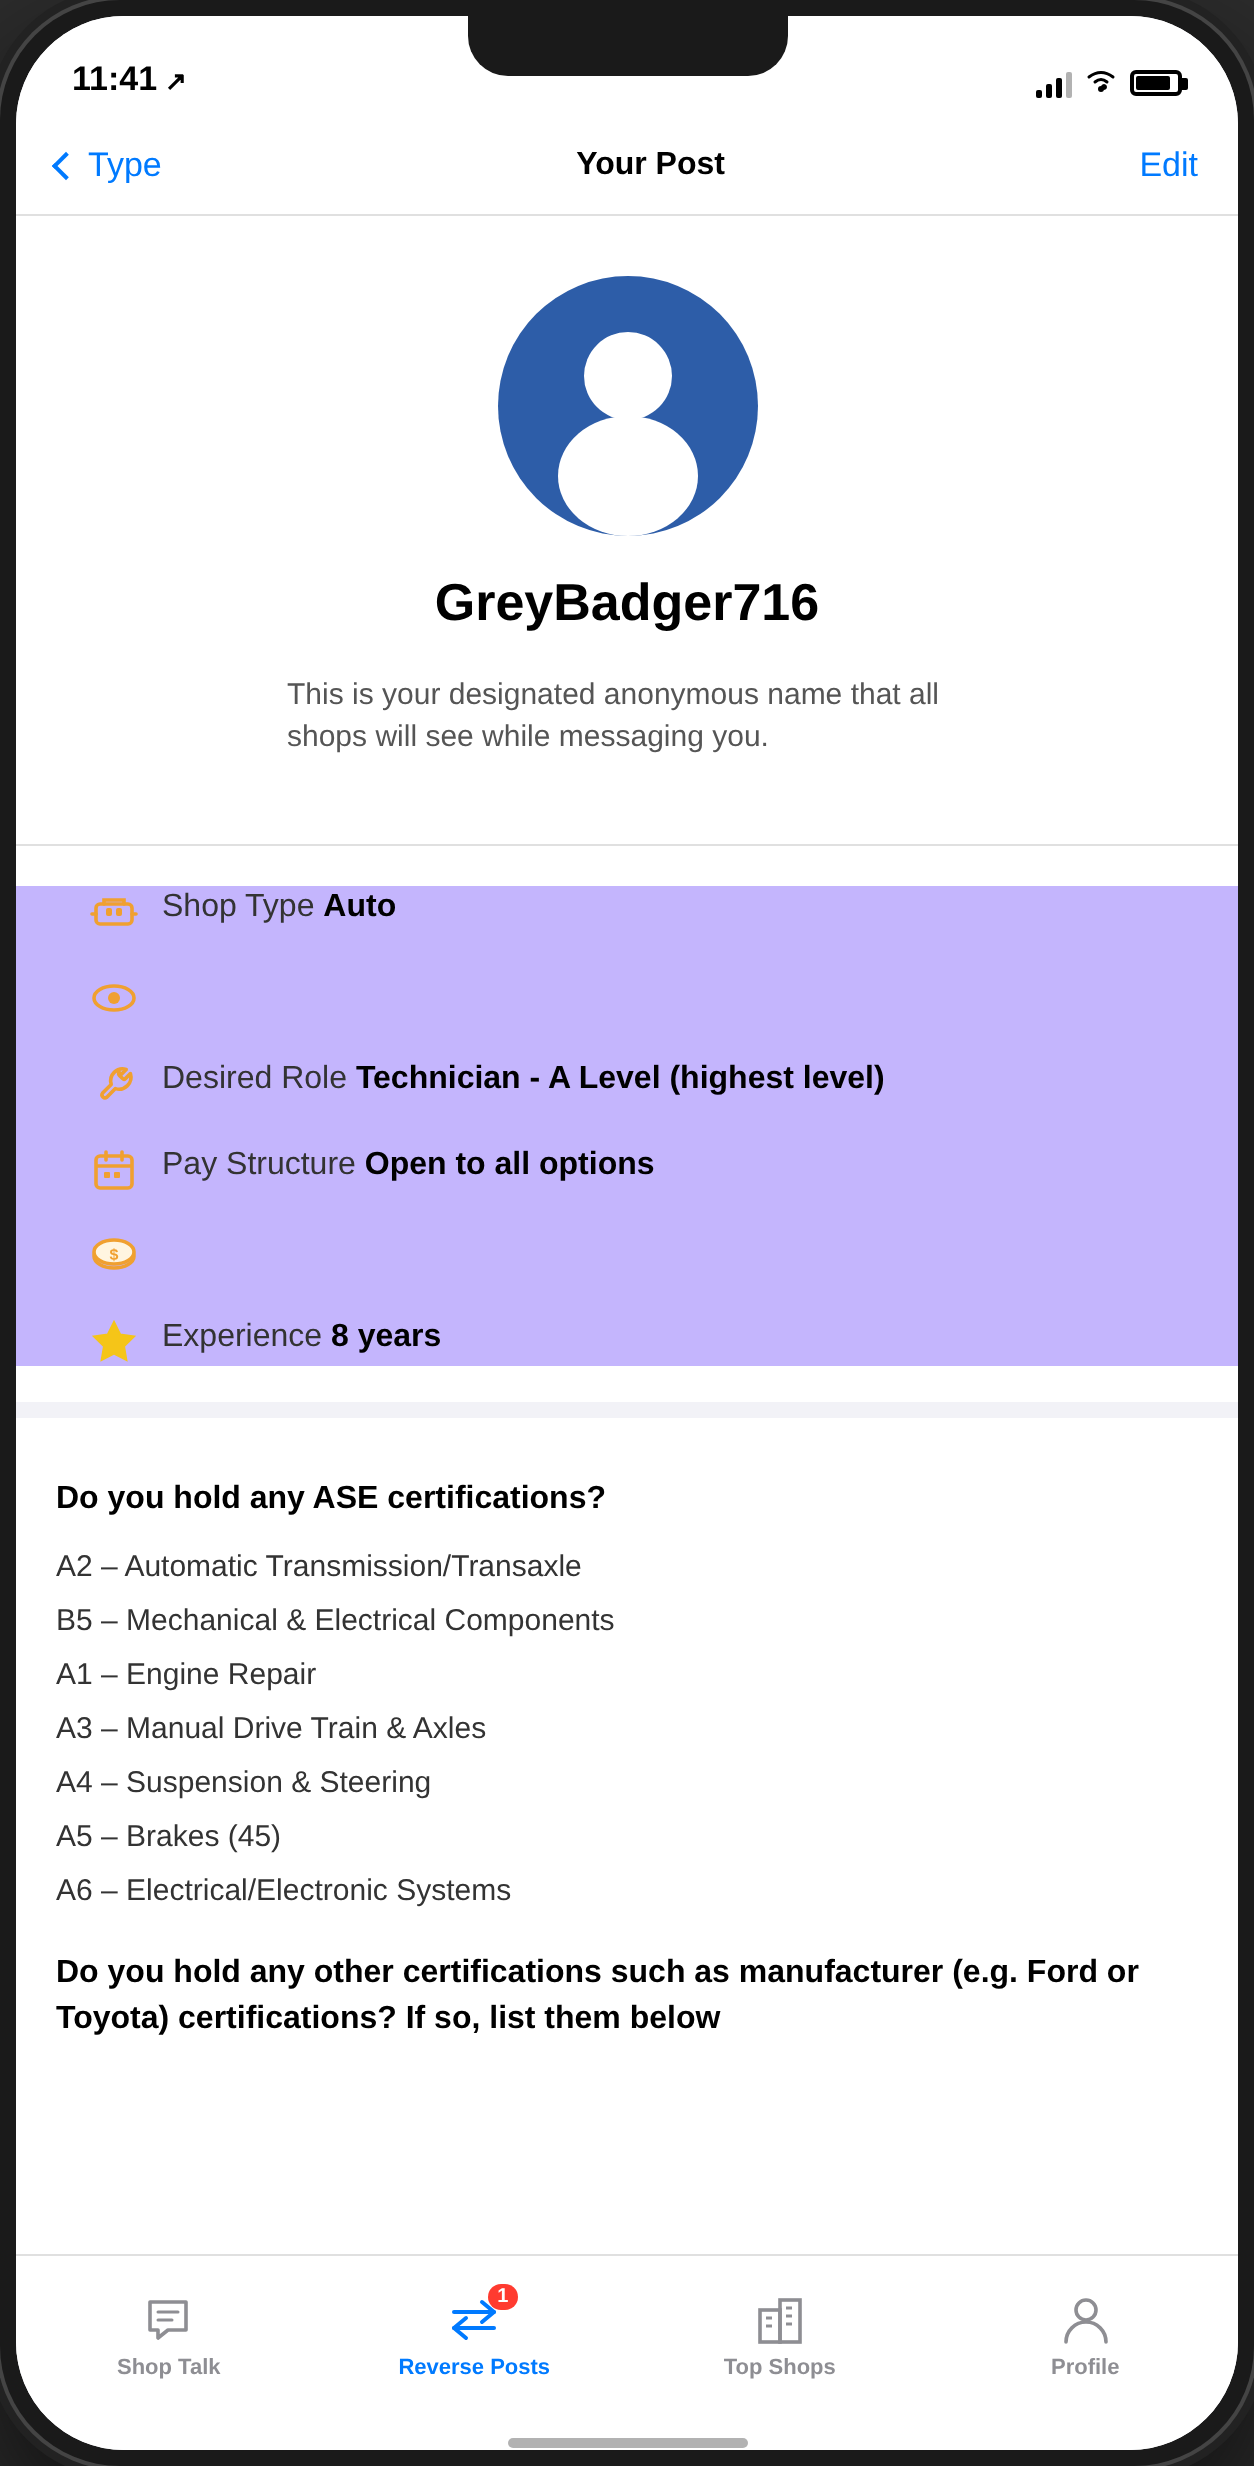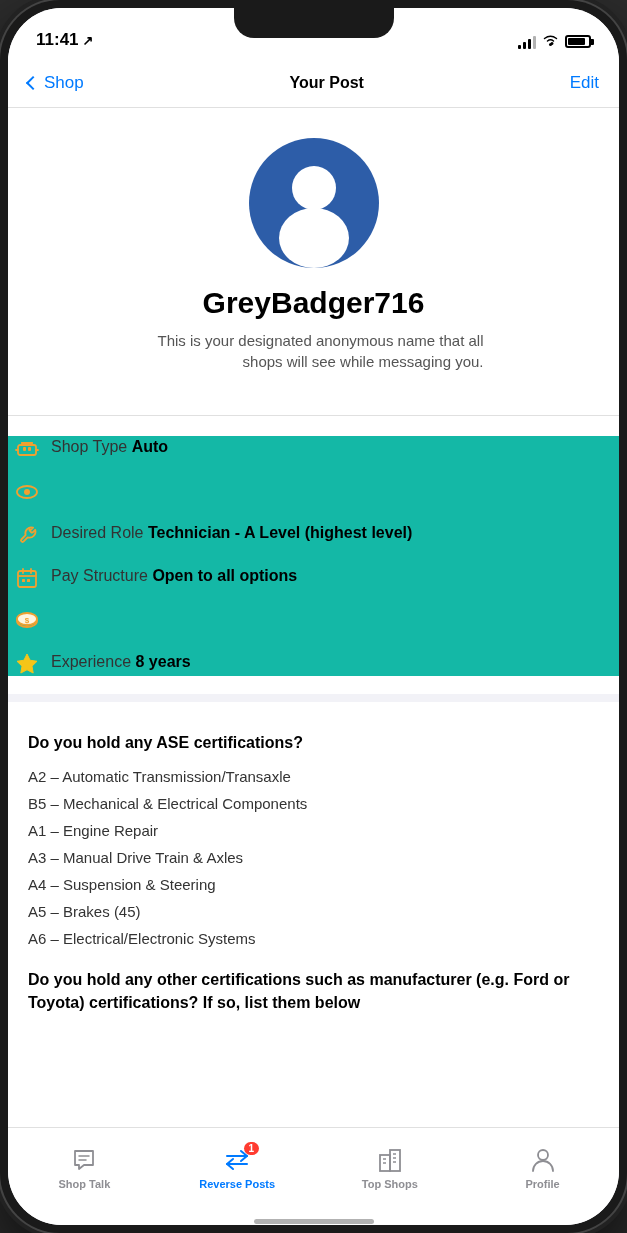--- a/index.html
+++ b/index.html
@@ -181,47 +181,48 @@
       height: 130px;
       margin-bottom: 18px;
     }
 
     .avatar-svg {
       width: 100%;
       height: 100%;
     }
 
     .username {
-      font-size: 30px;
+      font-size: 26px;
       font-weight: 700;
       color: #000;
       margin-bottom: 10px;
     }
 
     .anon-description {
       font-size: 15px;
       color: #555;
-      text-align: right;
+      text-align: left;
       line-height: 1.4;
       max-width: 340px;
       margin-bottom: 18px;
+      margin-top: 10px;
     }
 
     .divider {
       width: 100%;
       height: 1px;
       background: #e0e0e0;
       margin: 5px 0 20px;
     }
 
     
     .info-list {
       width: 100%;
-      padding: 0 7px;
-      background: #14b8a6;
+      padding: 0 37px;
+      background: #c4b5fd;
     }
 
     .info-item {
       display: flex;
       align-items: flex-start;
       margin-bottom: 18px;
       gap: 12px;
     }
 
     .info-icon {
@@ -386,21 +387,21 @@
         </span>
         <div class="battery-icon">
           <div class="battery-fill"></div>
         </div>
       </div>
     </div>
 
     <div class="nav-bar">
       <div class="nav-back">
         <span class="chevron"></span>
-        <span>Shop</span>
+        <span>Type</span>
       </div>
       <span class="nav-title">Your Post</span>
       <span class="nav-edit">Edit</span>
     </div>
 
     <div class="content">
 
       <div class="profile-section">
         <div class="avatar-container">
           <svg class="avatar-svg" viewBox="0 0 130 130" xmlns="http://www.w3.org/2000/svg">

